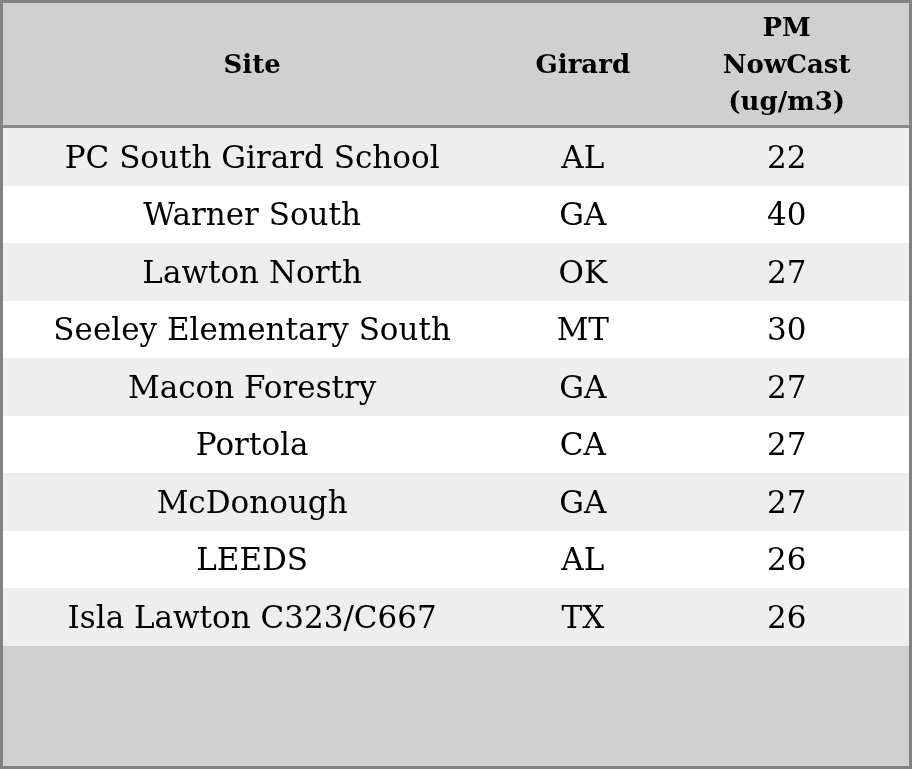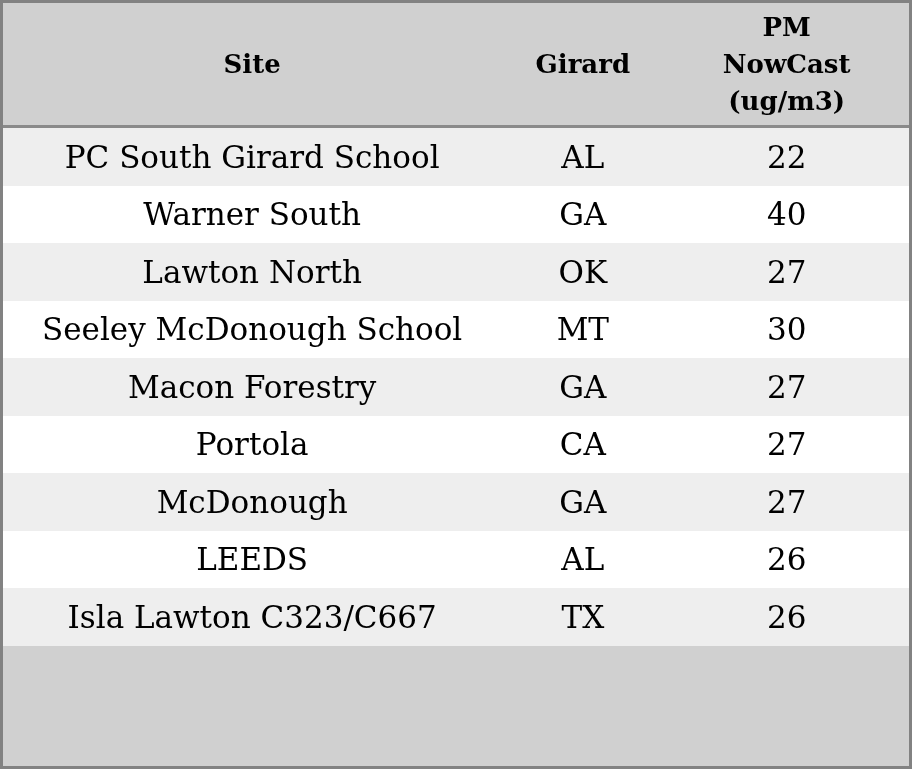--- a/index.html
+++ b/index.html
@@ -76,21 +76,21 @@
           <td>Warner South</td>
           <td>GA</td>
           <td>40</td>
         </tr>
         <tr>
           <td>Lawton North</td>
           <td>OK</td>
           <td>27</td>
         </tr>
         <tr>
-          <td>Seeley McDonough School</td>
+          <td>Seeley Elementary South</td>
           <td>MT</td>
           <td>30</td>
         </tr>
         <tr>
           <td>Macon Forestry</td>
           <td>GA</td>
           <td>27</td>
         </tr>
         <tr>
           <td>Portola</td>

